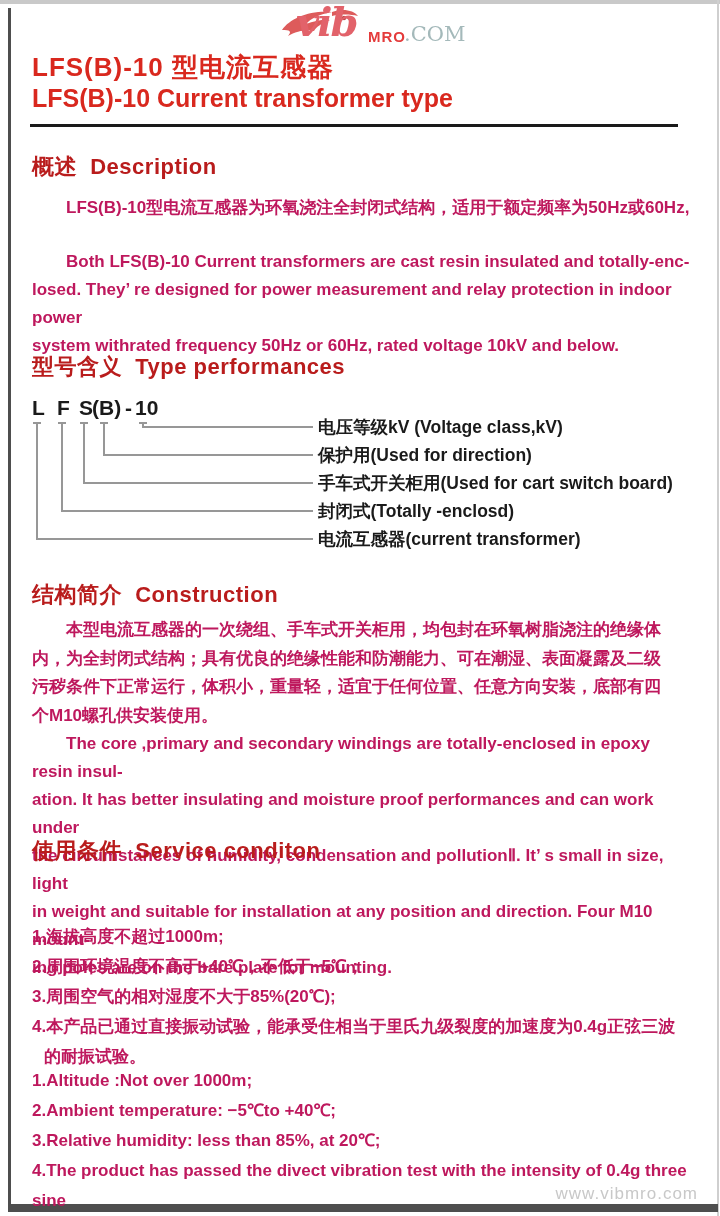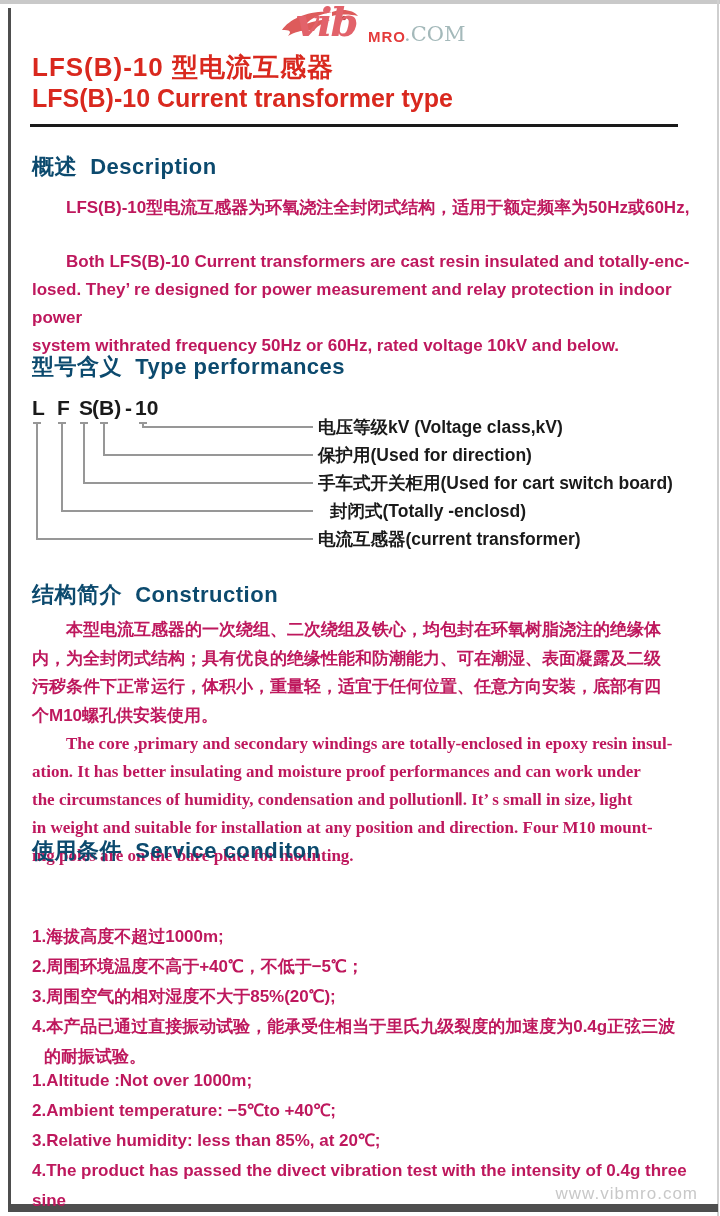--- a/index.html
+++ b/index.html
@@ -24,42 +24,42 @@
     font-family:"DejaVu Serif", serif;font-style:italic;font-weight:bold;
     font-size:40px;color:#e2626a;letter-spacing:-2px;
   }
   .logo .mro{position:absolute;left:88px;top:24px;font-size:15px;font-weight:bold;color:#e43b3b;letter-spacing:1px;}
   .logo .com{position:absolute;left:124px;top:18px;font-family:"DejaVu Serif", serif;font-size:21px;color:#a4b9ba;}
 
   .title-cn{position:absolute;left:0;top:50px;font-size:26px;font-weight:bold;color:#d9281e;letter-spacing:1px;}
   .title-en{position:absolute;left:0;top:84px;font-size:25px;font-weight:bold;color:#d9281e;}
   .title-rule{position:absolute;left:-2px;top:124px;width:648px;height:3px;background:#1a1a1a;}
 
-  .h2{position:absolute;left:0;font-size:22px;font-weight:bold;color:#0c4a6e;letter-spacing:0.5px;}
+  .h2{position:absolute;left:0;font-size:22px;font-weight:bold;color:#b91c1c;letter-spacing:0.5px;}
   .h-desc{top:152px;} .h-type{top:352px;} .h-constr{top:580px;} .h-service{top:836px;}
 
   .para{position:absolute;left:0;width:658px;color:#be185d;font-weight:bold;font-size:17px;}
   .para .ln{line-height:28px;}
   .indent{text-indent:34px;}
   .desc-cn{top:192px;} .desc-cn .ln{line-height:31px;}
   .desc-en{top:248px;}
   .constr-cn{top:616px;} .constr-cn .ln{line-height:28.5px;}
-  .constr-en{top:730px;font-family:Liberation Serif, serif;}
+  .constr-en{top:730px;}
   .svc-cn{top:922px;} .svc-cn .ln{line-height:30px;}
   .svc-cn .ln.cont{padding-left:12px;}
   .svc-en{top:1066px;} .svc-en .ln{line-height:30px;}
 
   
   .diagram{position:absolute;left:-2px;top:396px;width:660px;height:176px;}
   .code{position:absolute;top:0;font-size:21px;font-weight:bold;color:#1a1a1a;}
   .code.c0{left:2px;} .code.c1{left:27px;} .code.c2{left:49px;}
   .code.c3{left:62px;} .code.c4{left:95px;} .code.c5{left:105px;}
   .diagram svg{position:absolute;left:0;top:0;}
   .dlabel{position:absolute;left:288px;font-size:17.5px;font-weight:bold;color:#1a1a1a;line-height:24px;}
-  .dl0{top:19px;} .dl1{top:47px;} .dl2{top:75px;} .dl3{top:103px;margin-left:12px;} .dl4{top:131px;}
+  .dl0{top:19px;} .dl1{top:47px;} .dl2{top:75px;} .dl3{top:103px;} .dl4{top:131px;}
 
   .watermark{position:absolute;right:22px;top:1184px;font-size:17px;color:#c8c8c8;letter-spacing:1px;}
 </style>
 </head>
 <body>
 
 <div class="top-bar"></div>
 <div class="left-line"></div>
 <div class="right-line"></div>
 <div class="bottom-bar"></div>
@@ -111,21 +111,21 @@
     </svg>
     <div class="dlabel dl0 pre">电压等级kV (Voltage class,kV)</div>
     <div class="dlabel dl1 pre">保护用(Used for direction)</div>
     <div class="dlabel dl2 pre">手车式开关柜用(Used for cart switch board)</div>
     <div class="dlabel dl3 pre">封闭式(Totally -enclosd)</div>
     <div class="dlabel dl4 pre">电流互感器(current transformer)</div>
   </div>
 
   <div class="h2 h-constr pre">结构简介  Construction</div>
   <div class="para constr-cn">
-    <div class="ln indent pre">本型电流互感器的一次绕组、二次绕组及铁心，均包封在环氧树脂浇注的绝缘体</div>
+    <div class="ln indent pre">本型电流互感器的一次绕组、手车式开关柜用，均包封在环氧树脂浇注的绝缘体</div>
     <div class="ln pre">内，为全封闭式结构；具有优良的绝缘性能和防潮能力、可在潮湿、表面凝露及二级</div>
     <div class="ln pre">污秽条件下正常运行，体积小，重量轻，适宜于任何位置、任意方向安装，底部有四</div>
     <div class="ln pre">个M10螺孔供安装使用。</div>
   </div>
   <div class="para constr-en">
     <div class="ln indent pre">The core ,primary and secondary windings are totally-enclosed in epoxy resin insul-</div>
     <div class="ln pre">ation. It has better insulating and moisture proof performances and can work under</div>
     <div class="ln pre">the circumstances of humidity, condensation and pollutionⅡ. It’ s small in size, light</div>
     <div class="ln pre">in weight and suitable for installation at any position and direction. Four M10 mount-</div>
     <div class="ln pre">ing poles are on the bare plate for mounting.</div>

